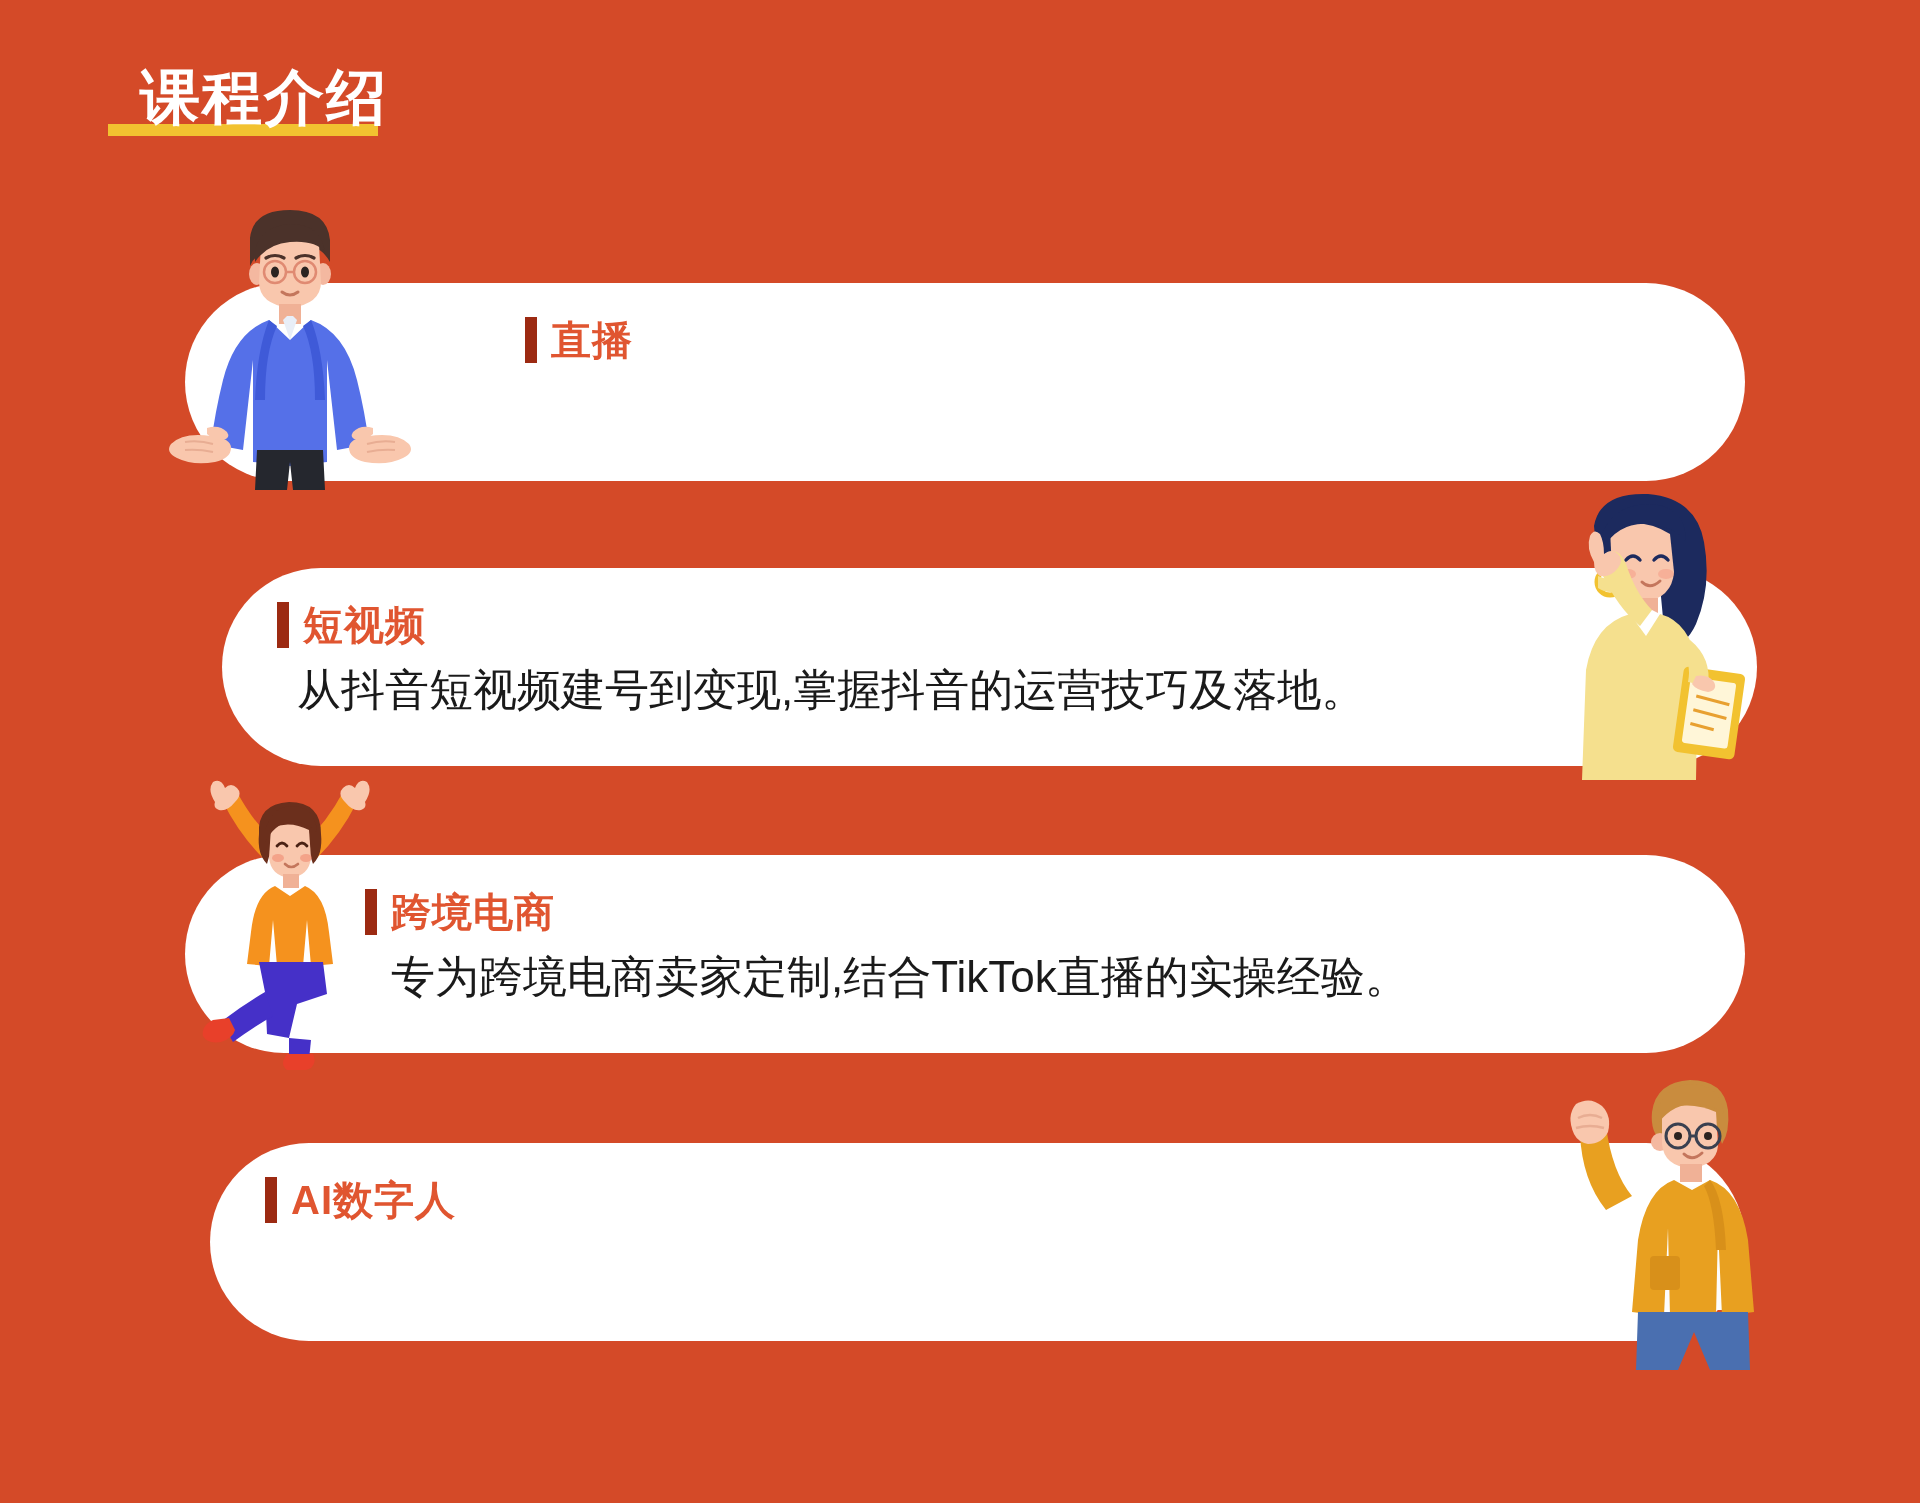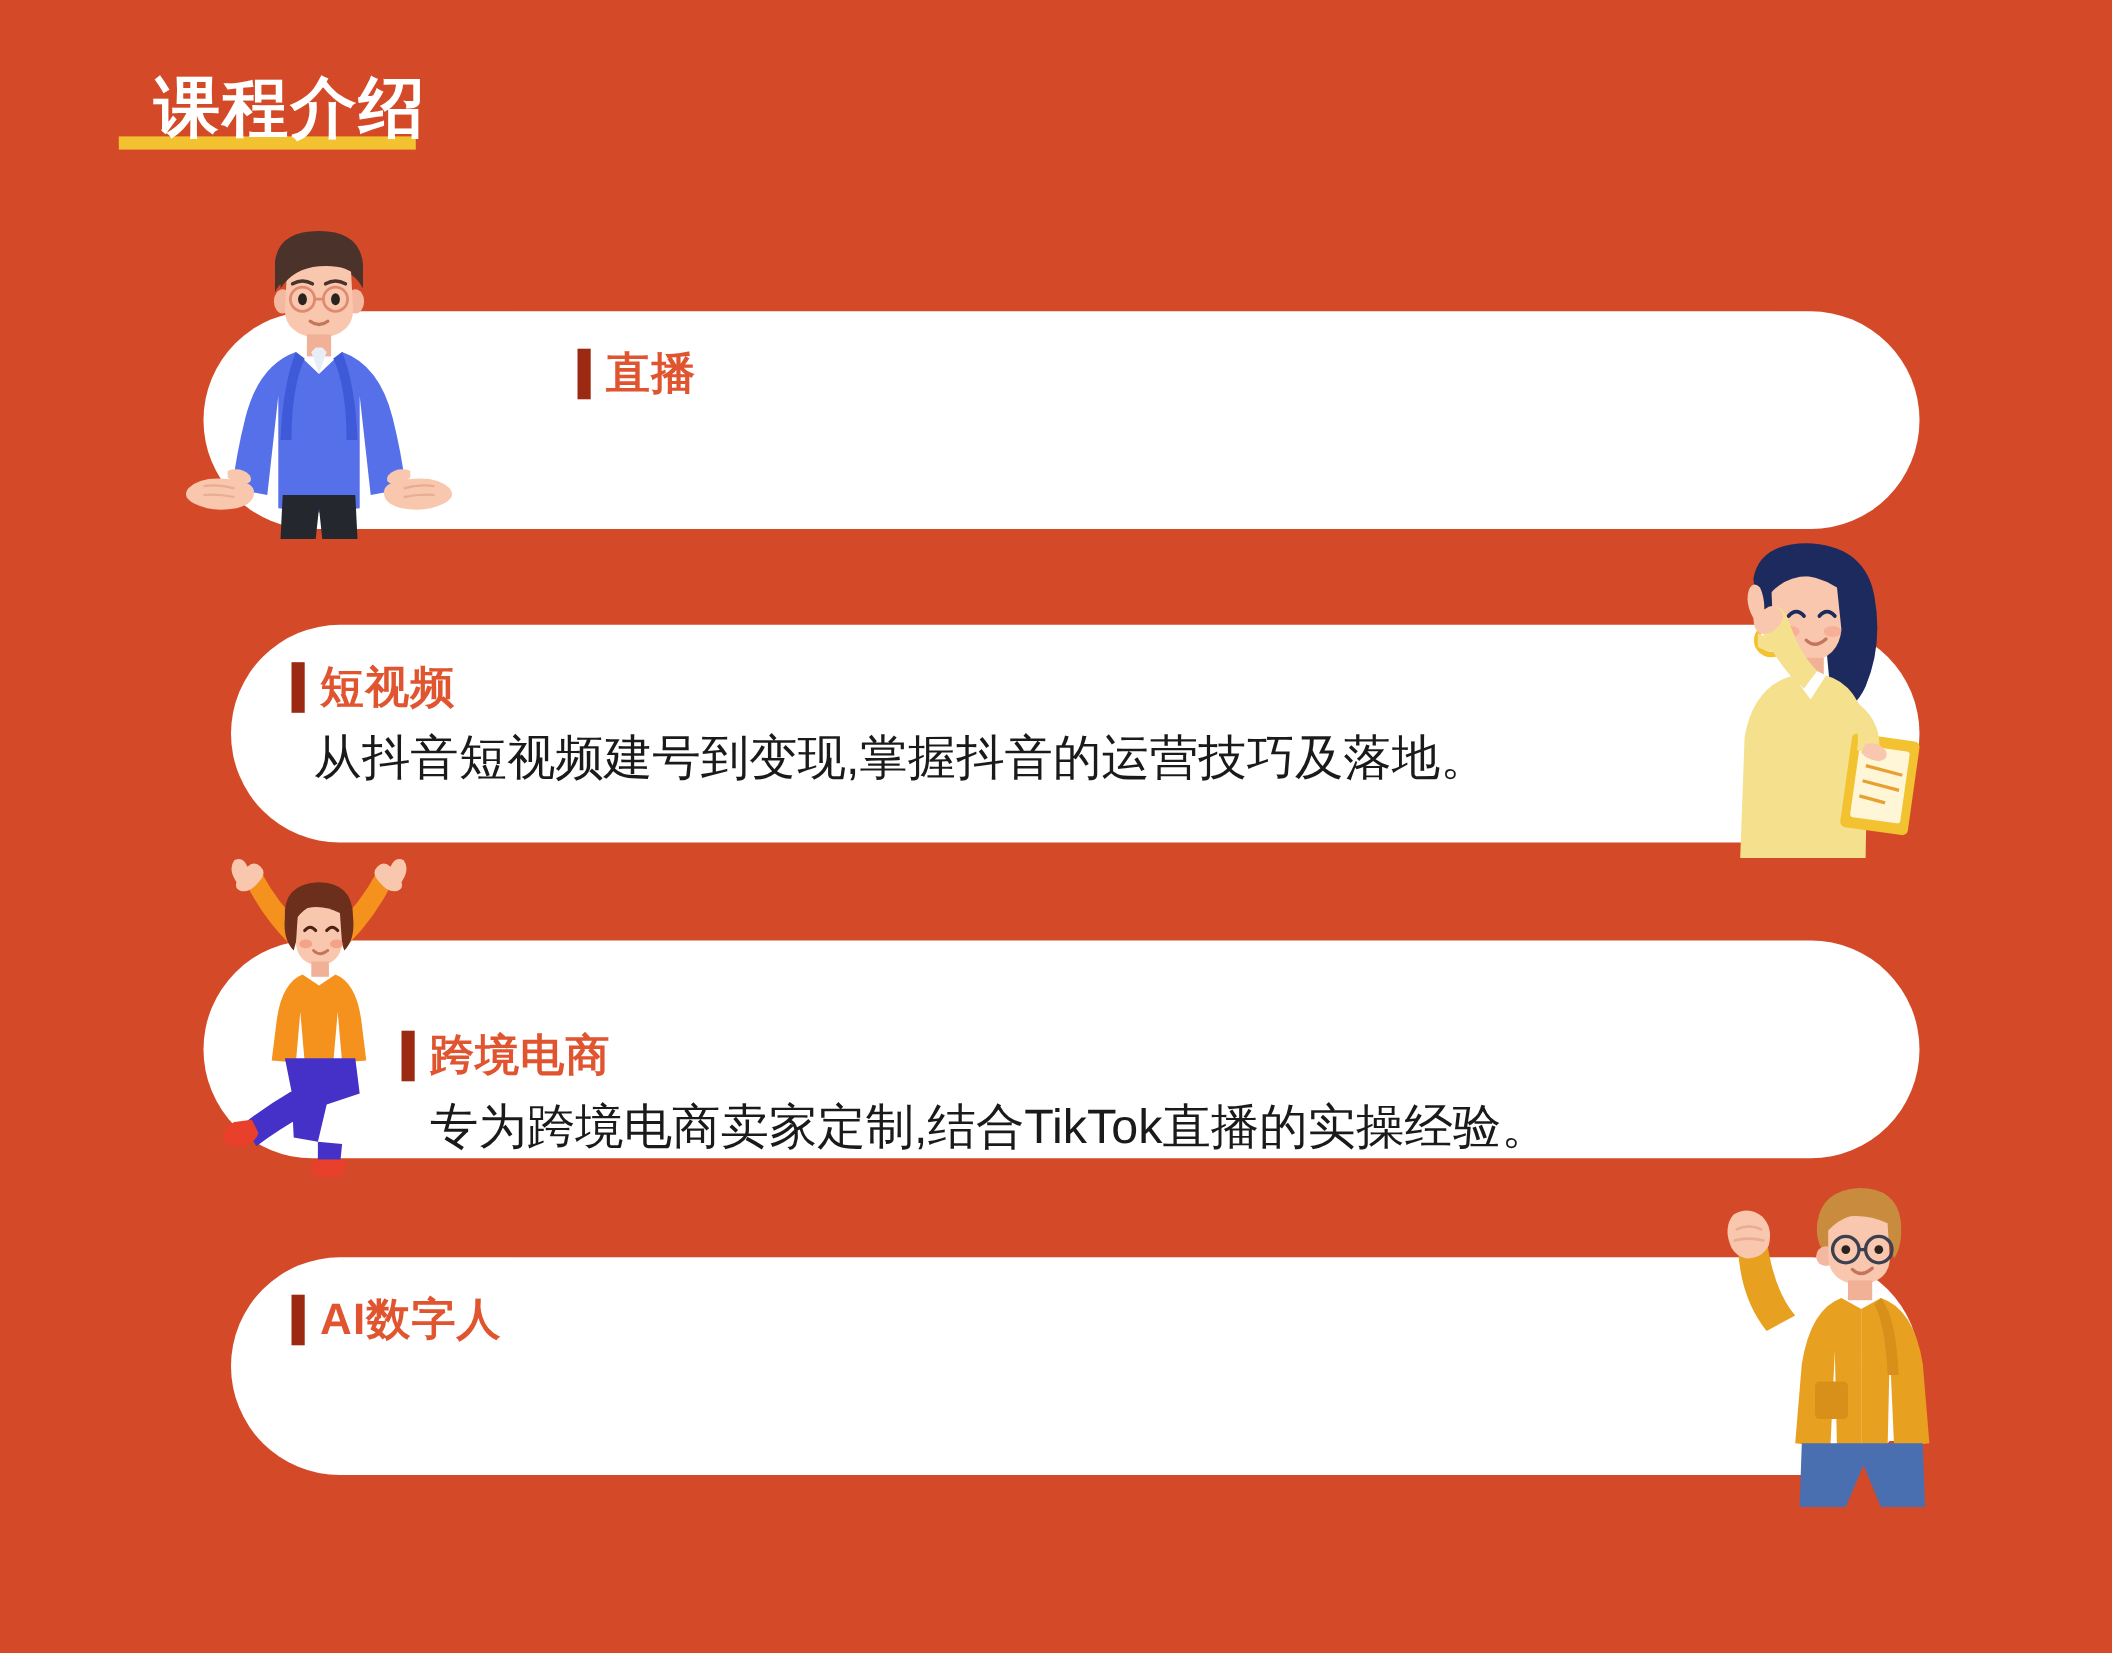--- a/index.html
+++ b/index.html
@@ -52,31 +52,31 @@
     width: 1920px;
     height: 1503px;
   }
   .card {
     position: absolute;
     background: #ffffff;
     border-radius: 130px;
     height: 198px;
   }
   .card-1 { left: 185px; top: 283px;  width: 1560px; }
-  .card-2 { left: 210px; top: 568px;  width: 1535px; }
+  .card-2 { left: 222px; top: 568px;  width: 1535px; }
   .card-3 { left: 185px; top: 855px;  width: 1560px; }
   .card-4 { left: 210px; top: 1143px; width: 1535px; }
 
   .card-text {
     position: absolute;
     top: 28px;
   }
   .card-1 .card-text { left: 340px; }
   .card-2 .card-text { left: 55px;  }
-  .card-3 .card-text { left: 180px; margin-top: 48px; }
+  .card-3 .card-text { left: 180px; }
   .card-4 .card-text { left: 55px;  }
 
   .card-heading {
     display: flex;
     align-items: center;
     gap: 14px;
     margin-bottom: 6px;
   }
   .heading-bar {
     display: inline-block;

